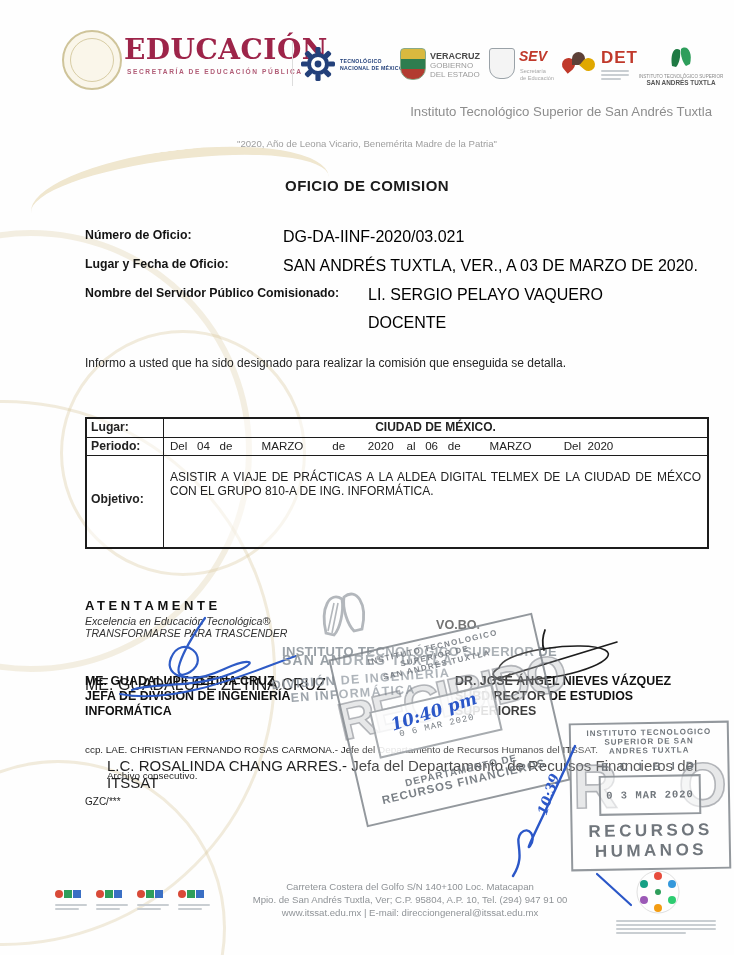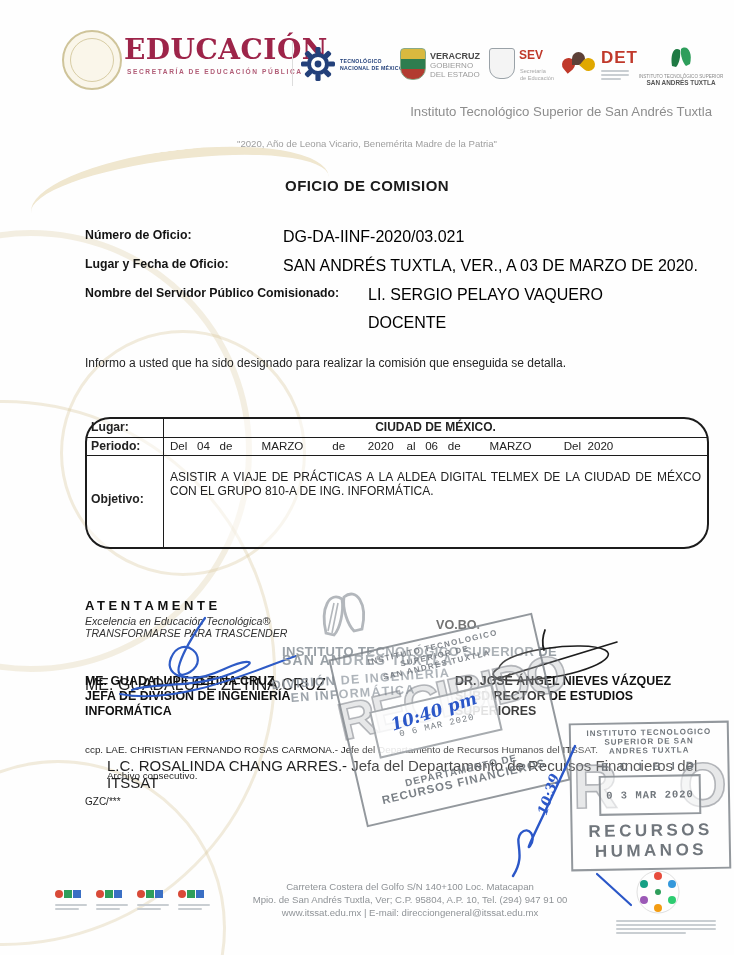--- a/index.html
+++ b/index.html
@@ -82,21 +82,21 @@
   </div>
 
   <div class="abs z1 vcz-shield" style="left:400px;top:48px;"></div>
   <div class="abs z1" style="left:430px;top:52px;line-height:9px;">
     <div style="font-weight:bold;font-size:9px;color:#4a4a4a;">VERACRUZ</div>
     <div style="font-size:8px;color:#9b9b9b;">GOBIERNO</div>
     <div style="font-size:8px;color:#9b9b9b;">DEL ESTADO</div>
   </div>
 
   <div class="abs z1 sev-shield" style="left:489px;top:48px;"></div>
-  <div class="abs z1" style="left:519px;top:48px;font-weight:bold;font-size:12px;color:#c0392b;">SEV</div>
+  <div class="abs z1" style="left:519px;top:48px;font-weight:bold;font-size:14px;color:#c0392b;font-style:italic;">SEV</div>
   <div class="abs z1" style="left:520px;top:68px;font-size:5.6px;color:#a7a7a7;line-height:7px;">
     <div>Secretaría</div>
     <div>de Educación</div>
   </div>
 
   <div class="abs z1" style="left:562px;top:50px;width:34px;height:26px;">
     <span class="leaf" style="left:0;top:8px;background:#c0392b;transform:rotate(-40deg);"></span>
     <span class="leaf" style="left:10px;top:2px;background:#5d4037;transform:rotate(0deg);"></span>
     <span class="leaf" style="left:20px;top:8px;background:#e0a800;transform:rotate(40deg);"></span>
   </div>
@@ -127,21 +127,21 @@
   <div class="abs z1 lbl" style="left:85px;top:257px;">Lugar y Fecha de Oficio:</div>
   <div class="abs z1 val" style="left:283px;top:257px;">SAN ANDRÉS TUXTLA, VER., A 03 DE MARZO DE 2020.</div>
 
   <div class="abs z1 lbl" style="left:85px;top:286px;">Nombre del Servidor Público Comisionado:</div>
   <div class="abs z1 val" style="left:368px;top:286px;">LI. SERGIO PELAYO VAQUERO</div>
 
   <div class="abs z1 val" style="left:368px;top:314px;">DOCENTE</div>
 
   <div class="abs z1" style="left:85px;top:356px;width:610px;font-size:12px;color:#252525;">Informo a usted que ha sido designado para realizar la comisión que enseguida se detalla.</div>
 
-  <div class="abs z1 doc-table" style="left:85px;top:417px;width:620px;border-radius:25px;">
+  <div class="abs z1 doc-table" style="left:85px;top:417px;width:620px;">
     <div class="trow" style="height:18px;">
       <div class="tlabel">Lugar:</div>
       <div class="tval" style="font-weight:bold;text-align:center;">CIUDAD DE MÉXICO.</div>
     </div>
     <div class="trow" style="height:17px;">
       <div class="tlabel">Periodo:</div>
       <div class="tval pre" style="font-size:11.6px;">Del   04   de         MARZO         de       2020    al   06   de         MARZO          Del  2020</div>
     </div>
     <div class="trow" style="height:91px;">
       <div class="tlabel" style="padding-top:36px;">Objetivo:</div>

